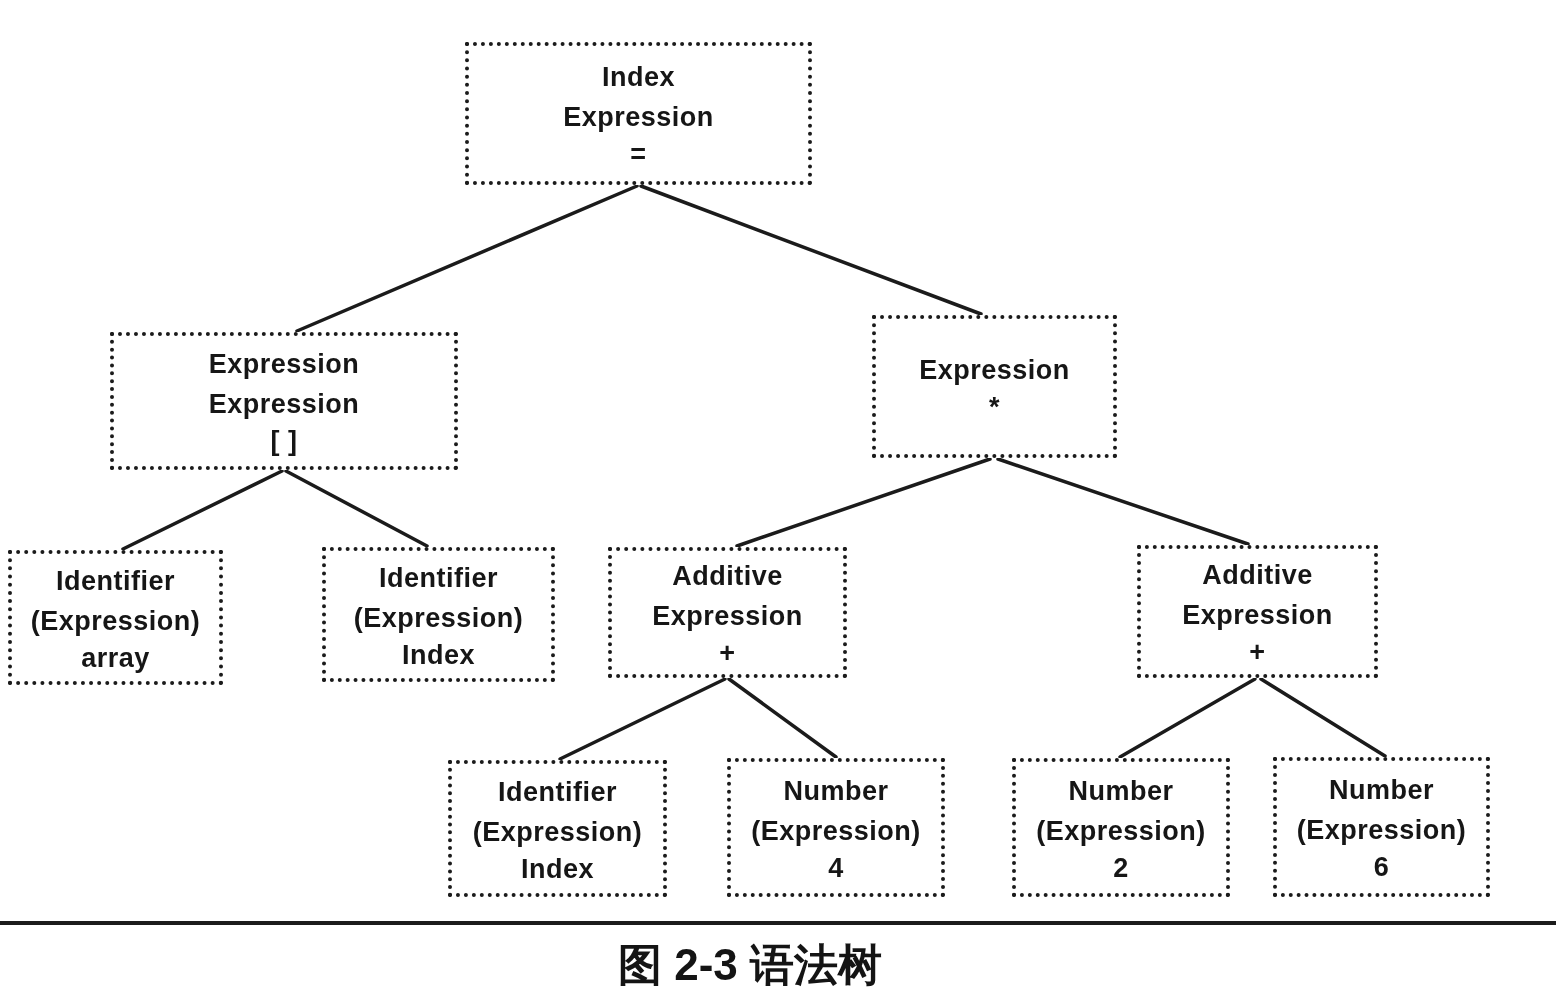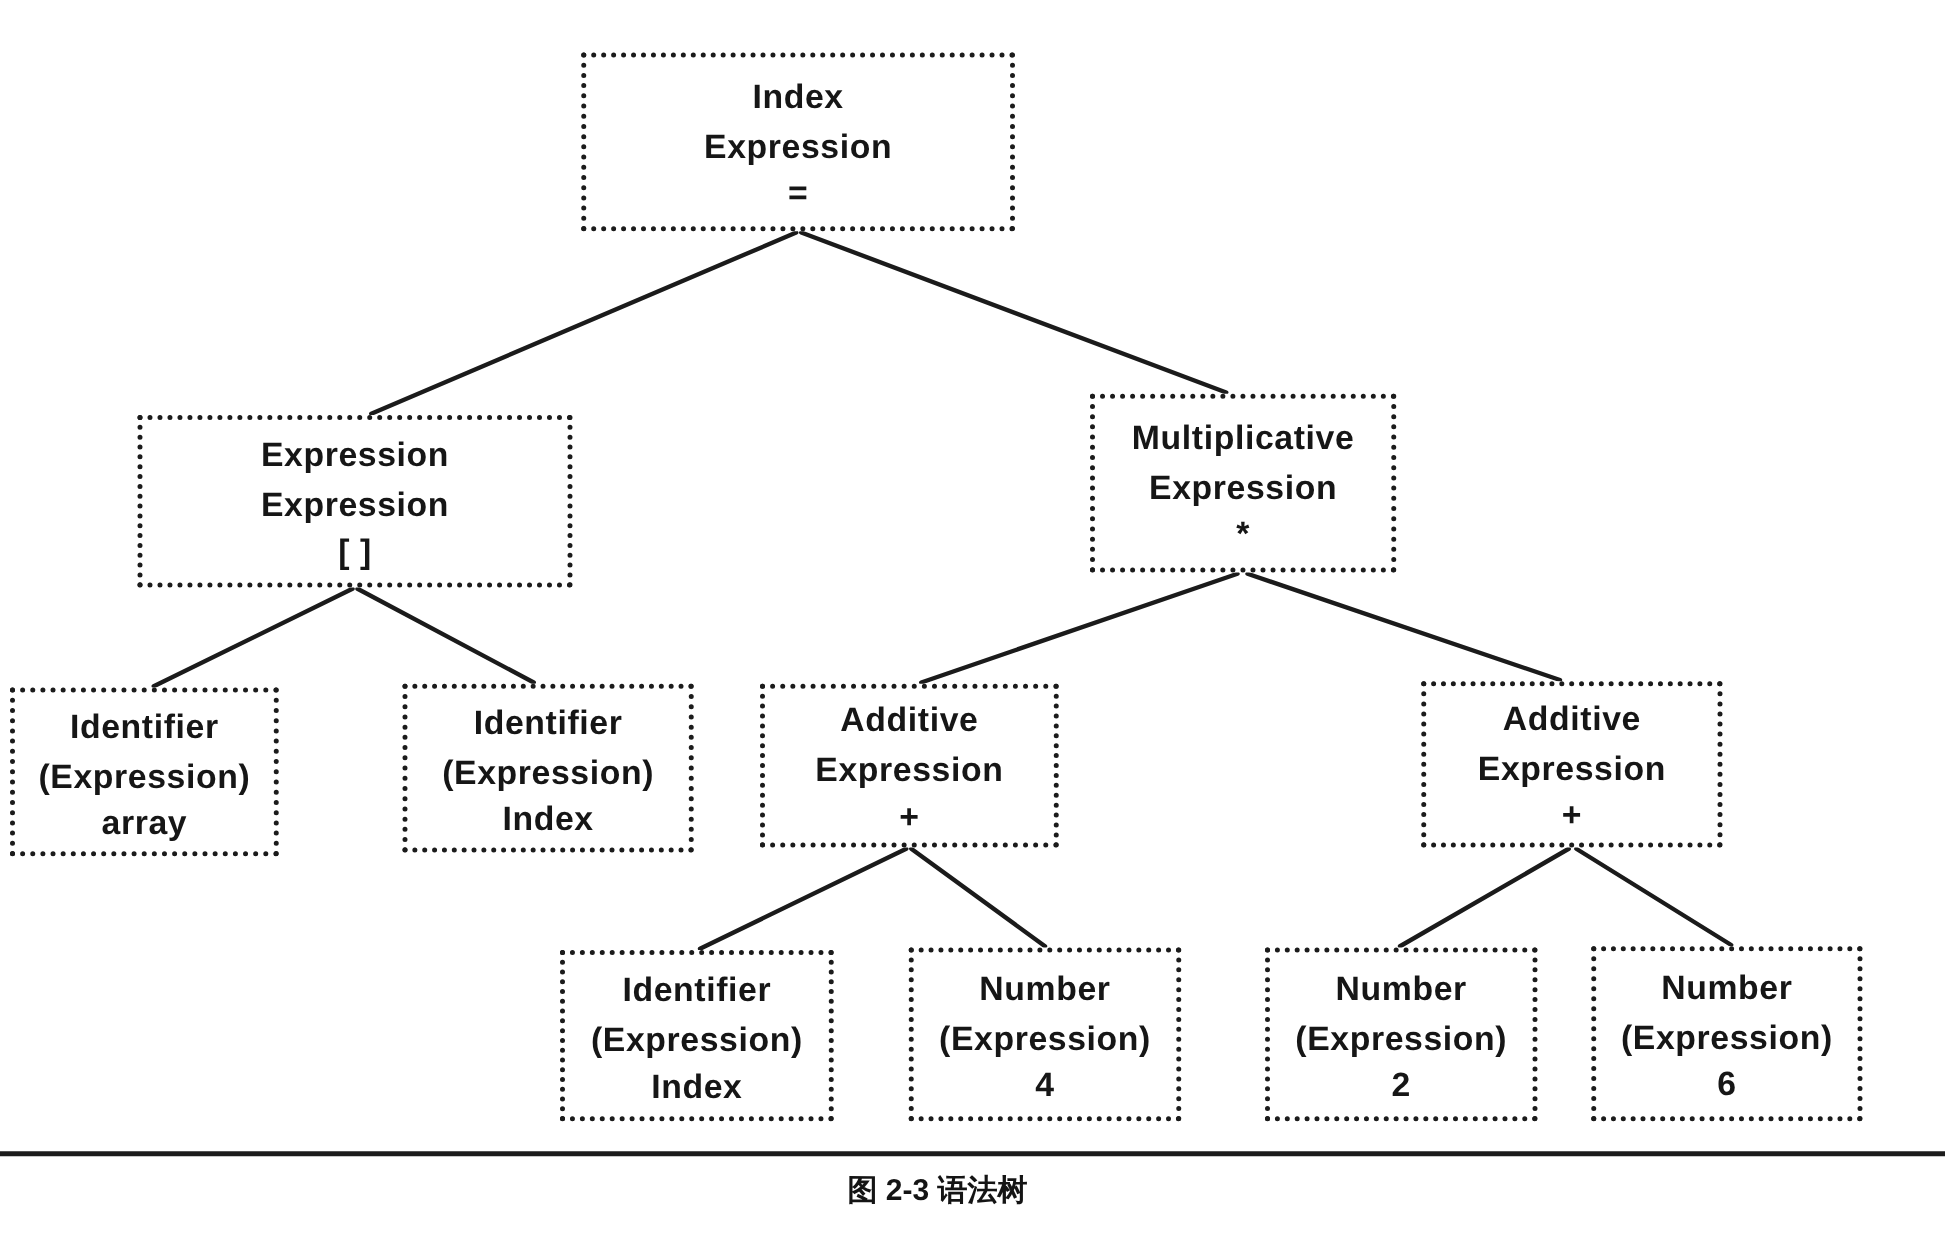--- a/index.html
+++ b/index.html
@@ -61,21 +61,21 @@
     width: 1556px;
     height: 4px;
     background: #1c1c1c;
   }
   .figure-caption {
     position: absolute;
     left: 0;
     top: 936px;
     width: 1500px;
     text-align: center;
-    font-size: 24px;
+    font-size: 44px;
     font-weight: 700;
     color: #141414;
   }
 </style>
 </head>
 <body>
 
 <div id="page">
 
   <svg id="edges" viewBox="0 0 1556 1001" xmlns="http://www.w3.org/2000/svg">
@@ -99,21 +99,20 @@
     <div class="op">=</div>
   </div>
 
   <div class="node n-subscript">
     <div>Expression</div>
     <div>Expression</div>
     <div class="op">[ ]</div>
   </div>
 
   <div class="node n-multiplicative">
-    <div>Multiplicative</div>
     <div>Expression</div>
     <div class="op">*</div>
   </div>
 
   <div class="node n-id-array">
     <div>Identifier</div>
     <div>(Expression)</div>
     <div class="op">array</div>
   </div>
 

